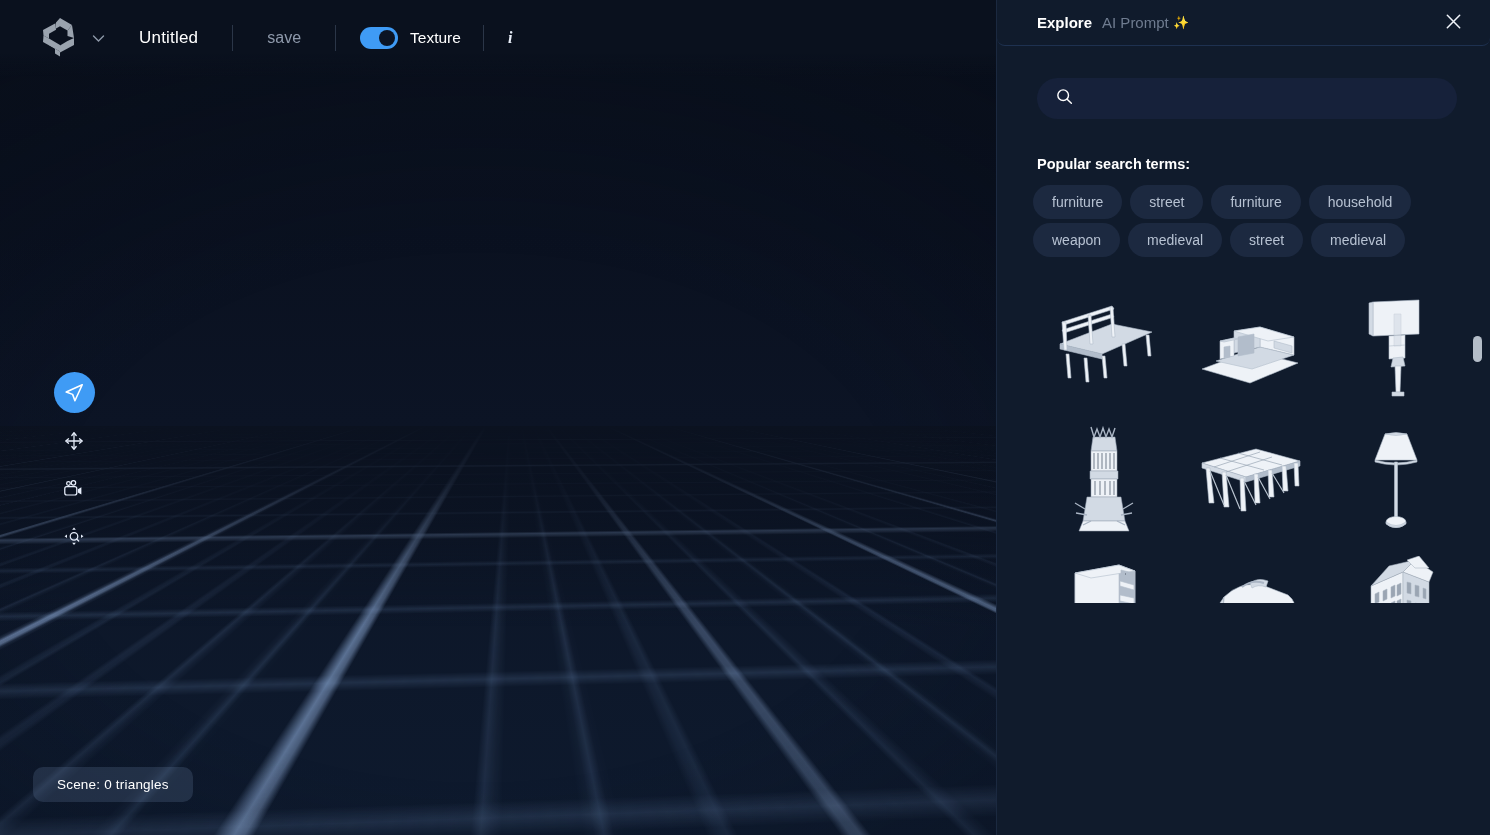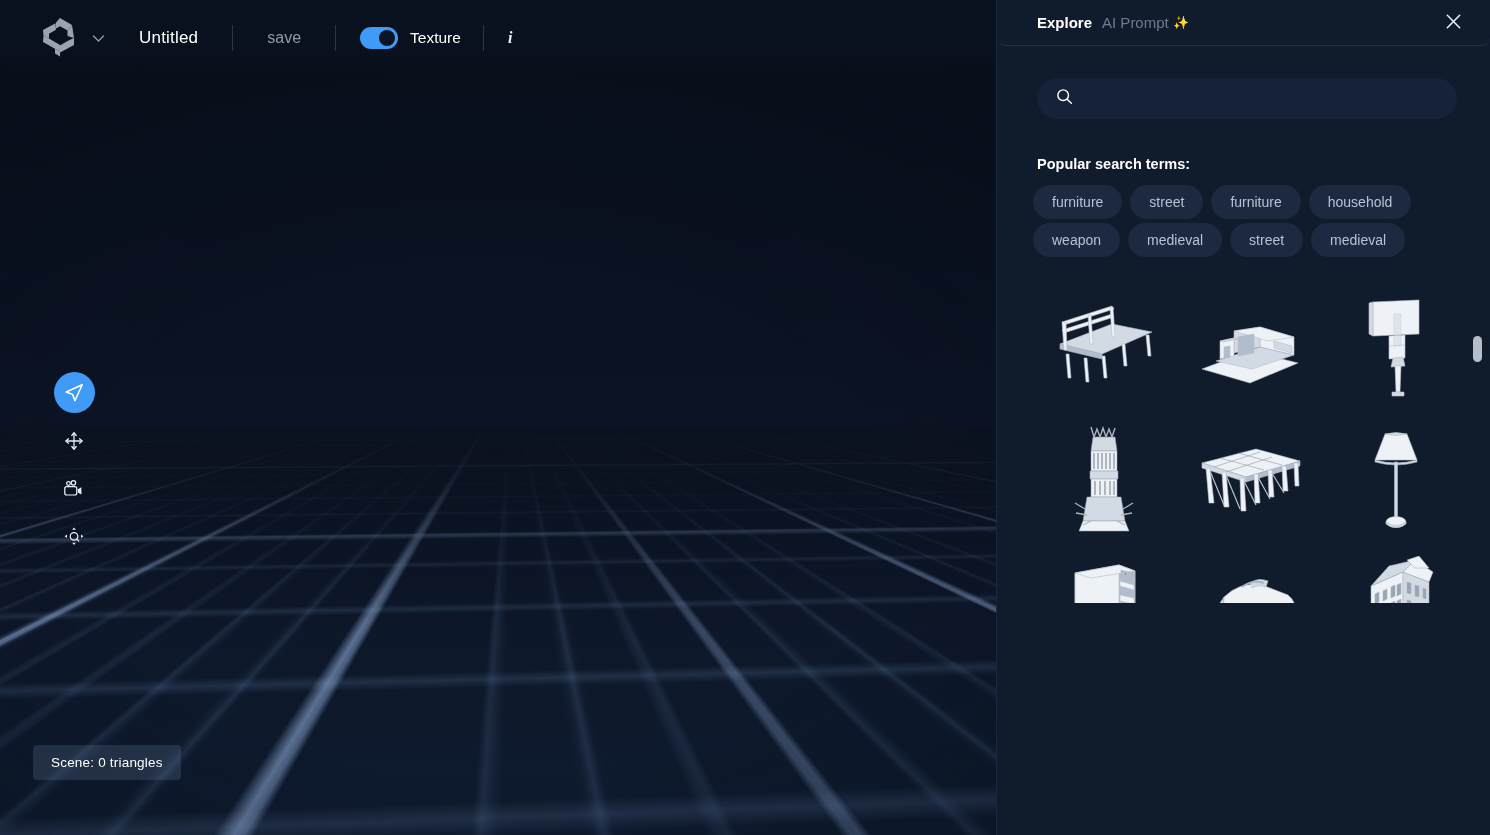--- a/index.html
+++ b/index.html
@@ -96,22 +96,22 @@
   }
   .tool{
     width:40px; height:40px; display:flex; align-items:center; justify-content:center;
     border-radius:50%; cursor:pointer; background:transparent;
   }
   .tool.active{ background:#3f9bf5; width:41px; height:41px; }
   .tool svg{ display:block; }
 
   
   #status-badge{
-    position:absolute; left:33px; top:745px;
-    padding:10px 18px; border-radius:4px;
+    position:absolute; left:33px; top:767px;
+    padding:10px 24px; border-radius:10px;
     background:rgba(150,180,225,0.16);
     color:#ffffff; font-size:13.5px; letter-spacing:.2px;
     z-index:15;
   }
 
   
   #panel{
     position:absolute; left:996px; top:0; width:494px; height:835px;
     background:#101b2c;
     border-left:1px solid #1b2940;

